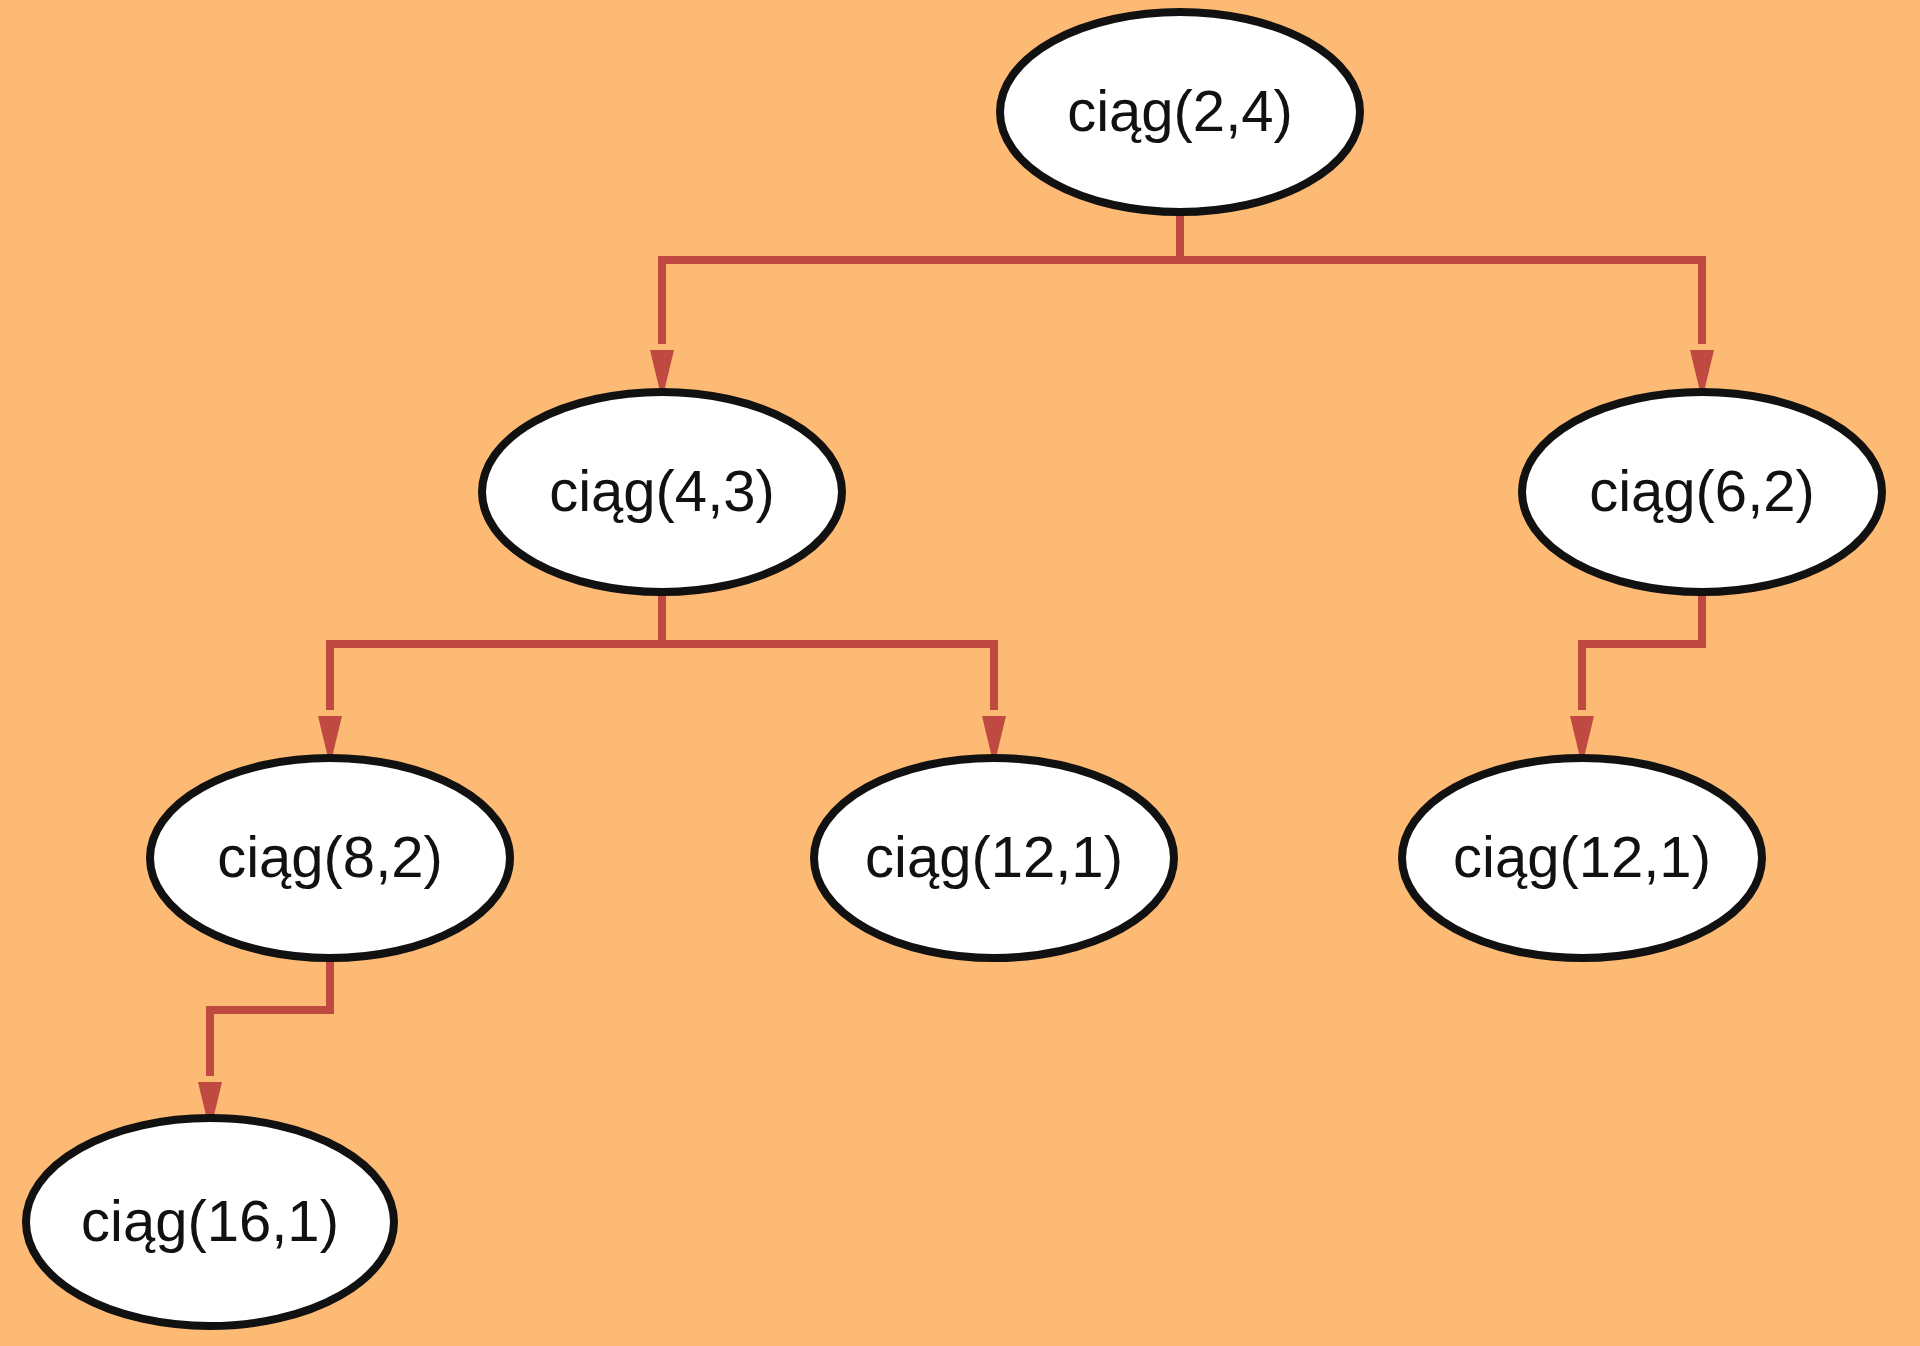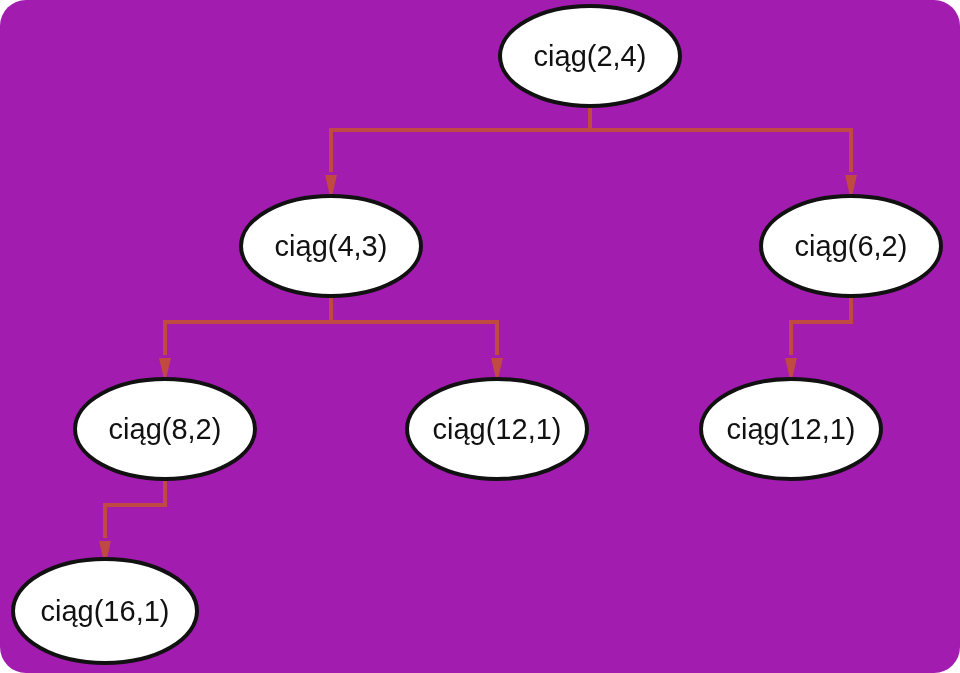--- a/index.html
+++ b/index.html
@@ -11,22 +11,21 @@
   body {
     width: 960px;
     height: 673px;
     overflow: hidden;
     font-family: "Liberation Sans", sans-serif;
   }
   #diagram-root {
     position: relative;
     width: 960px;
     height: 673px;
-    background: #a21caf;
-    border-radius: 26px;
+    background: #fdba74;
   }
   #tree-svg {
     position: absolute;
     top: 0;
     left: 0;
     width: 960px;
     height: 673px;
     display: block;
   }
   .node-ellipse {

